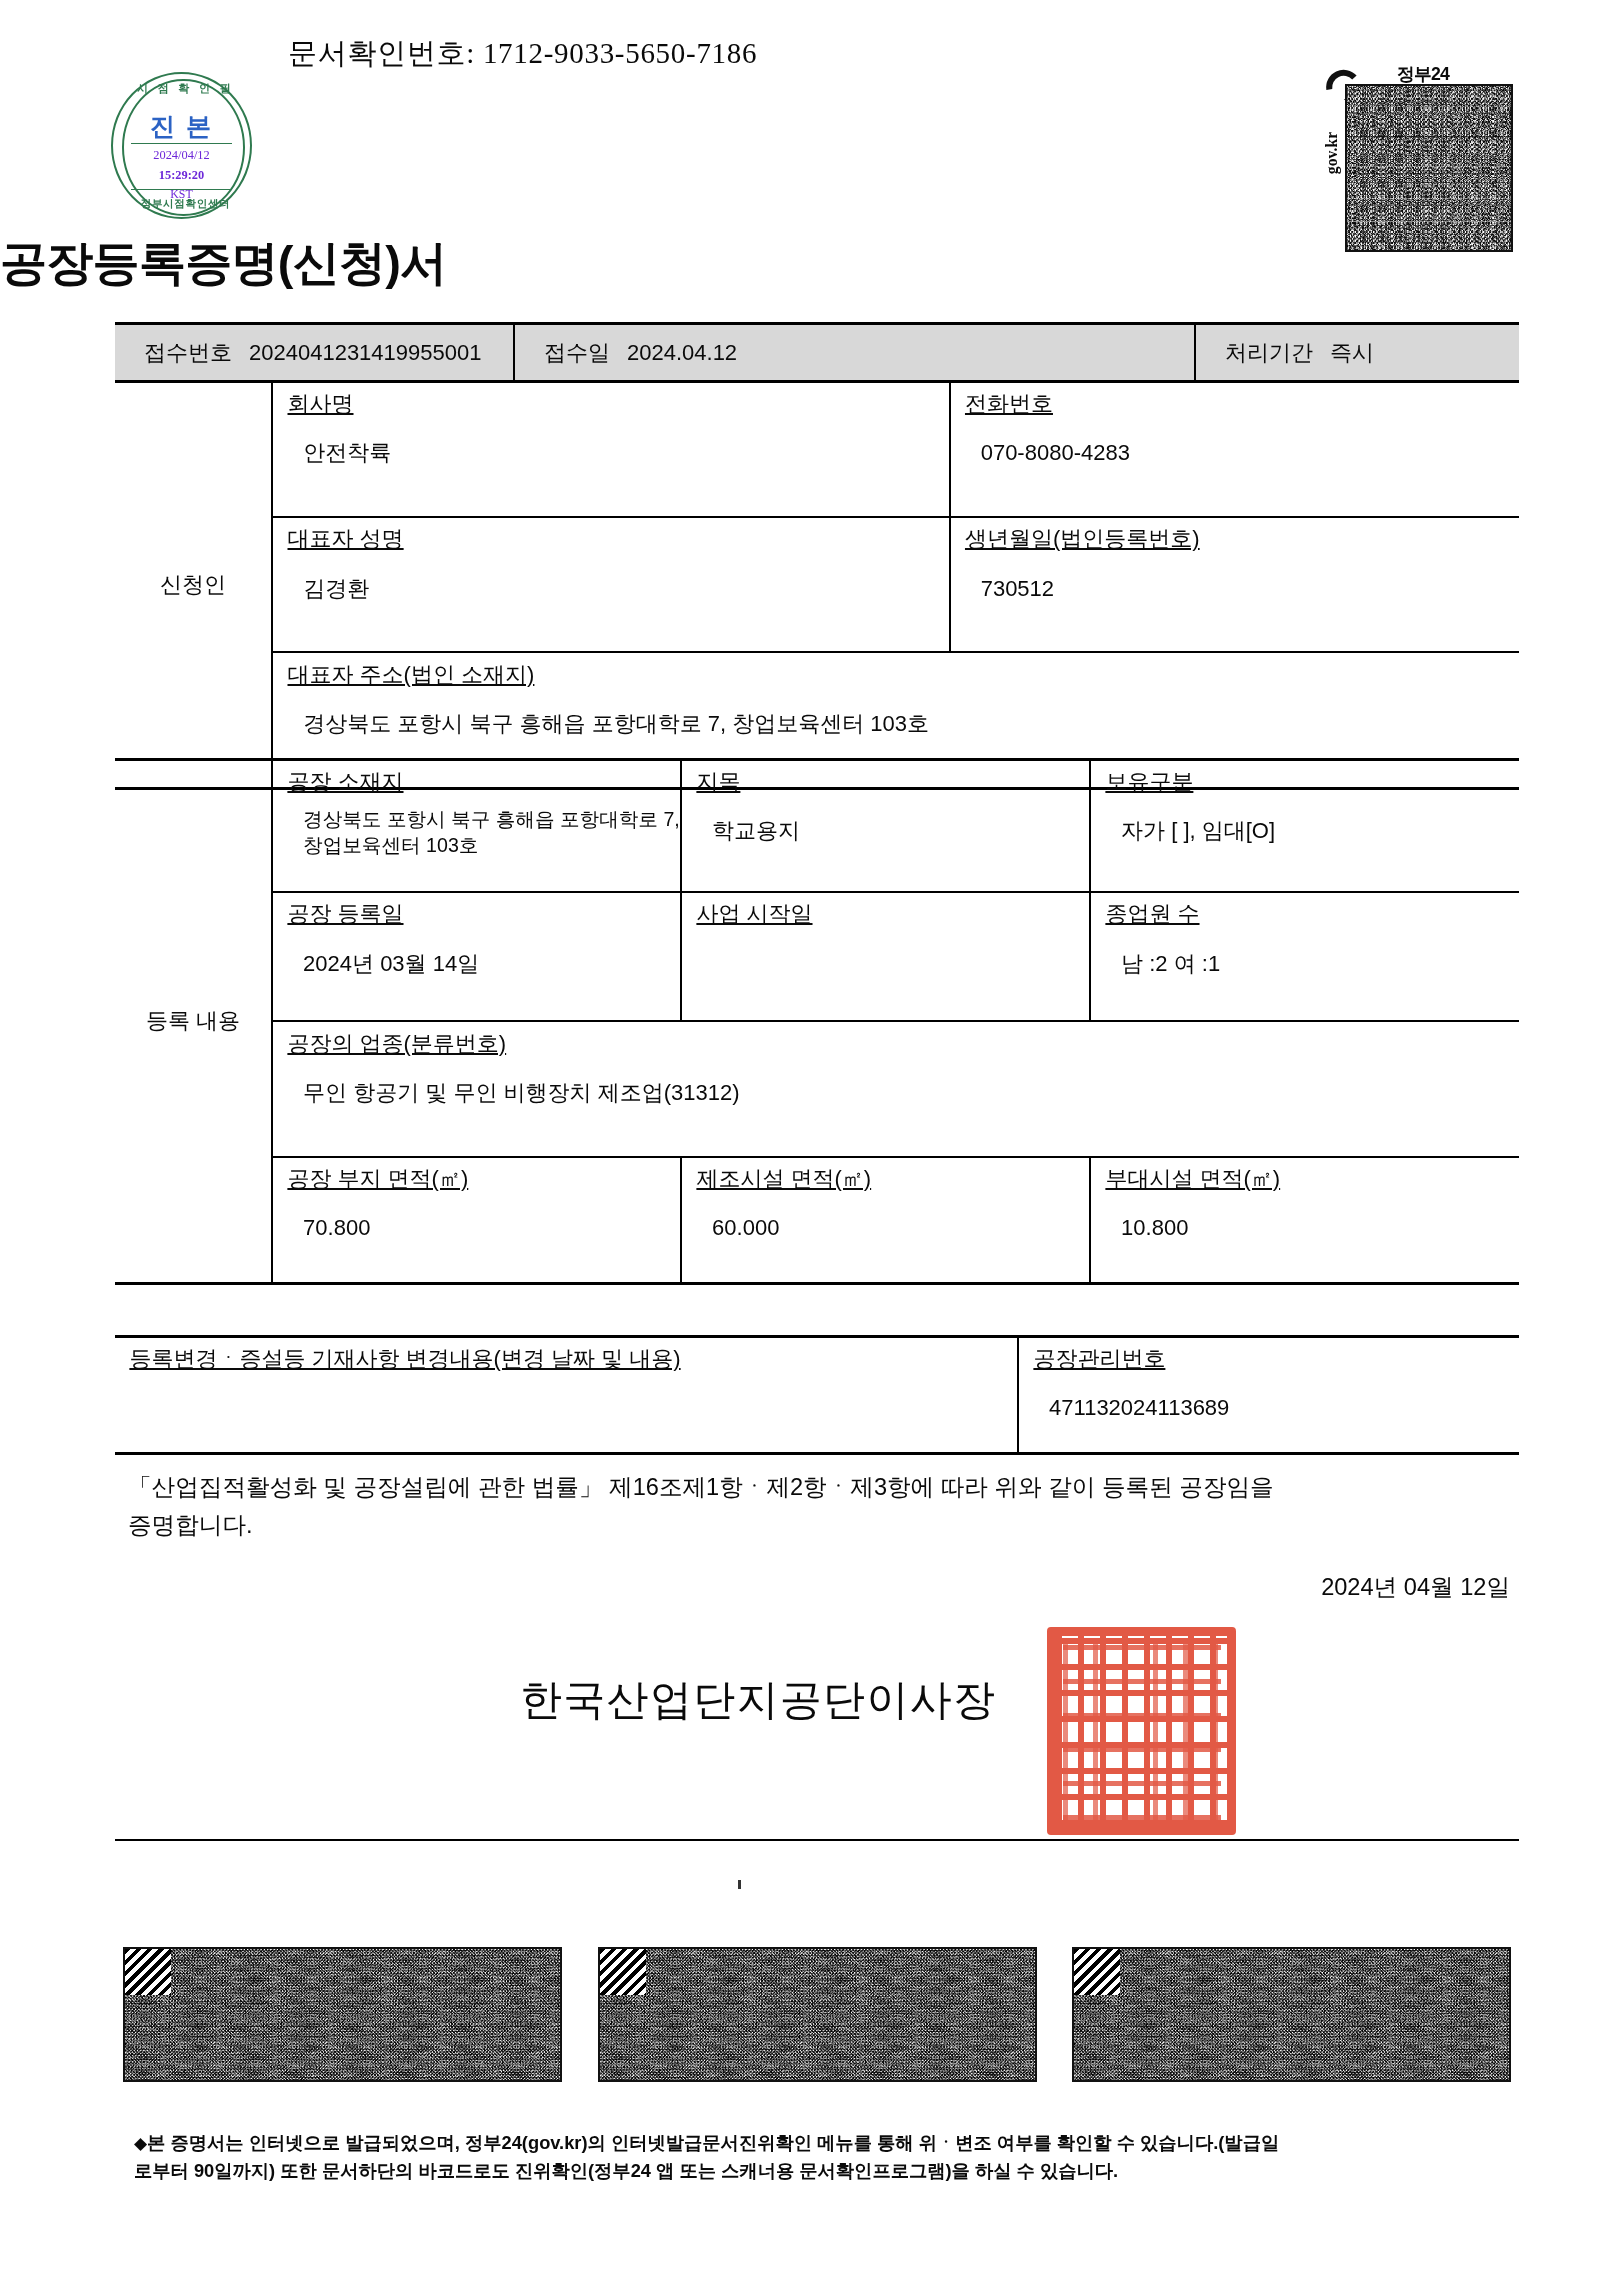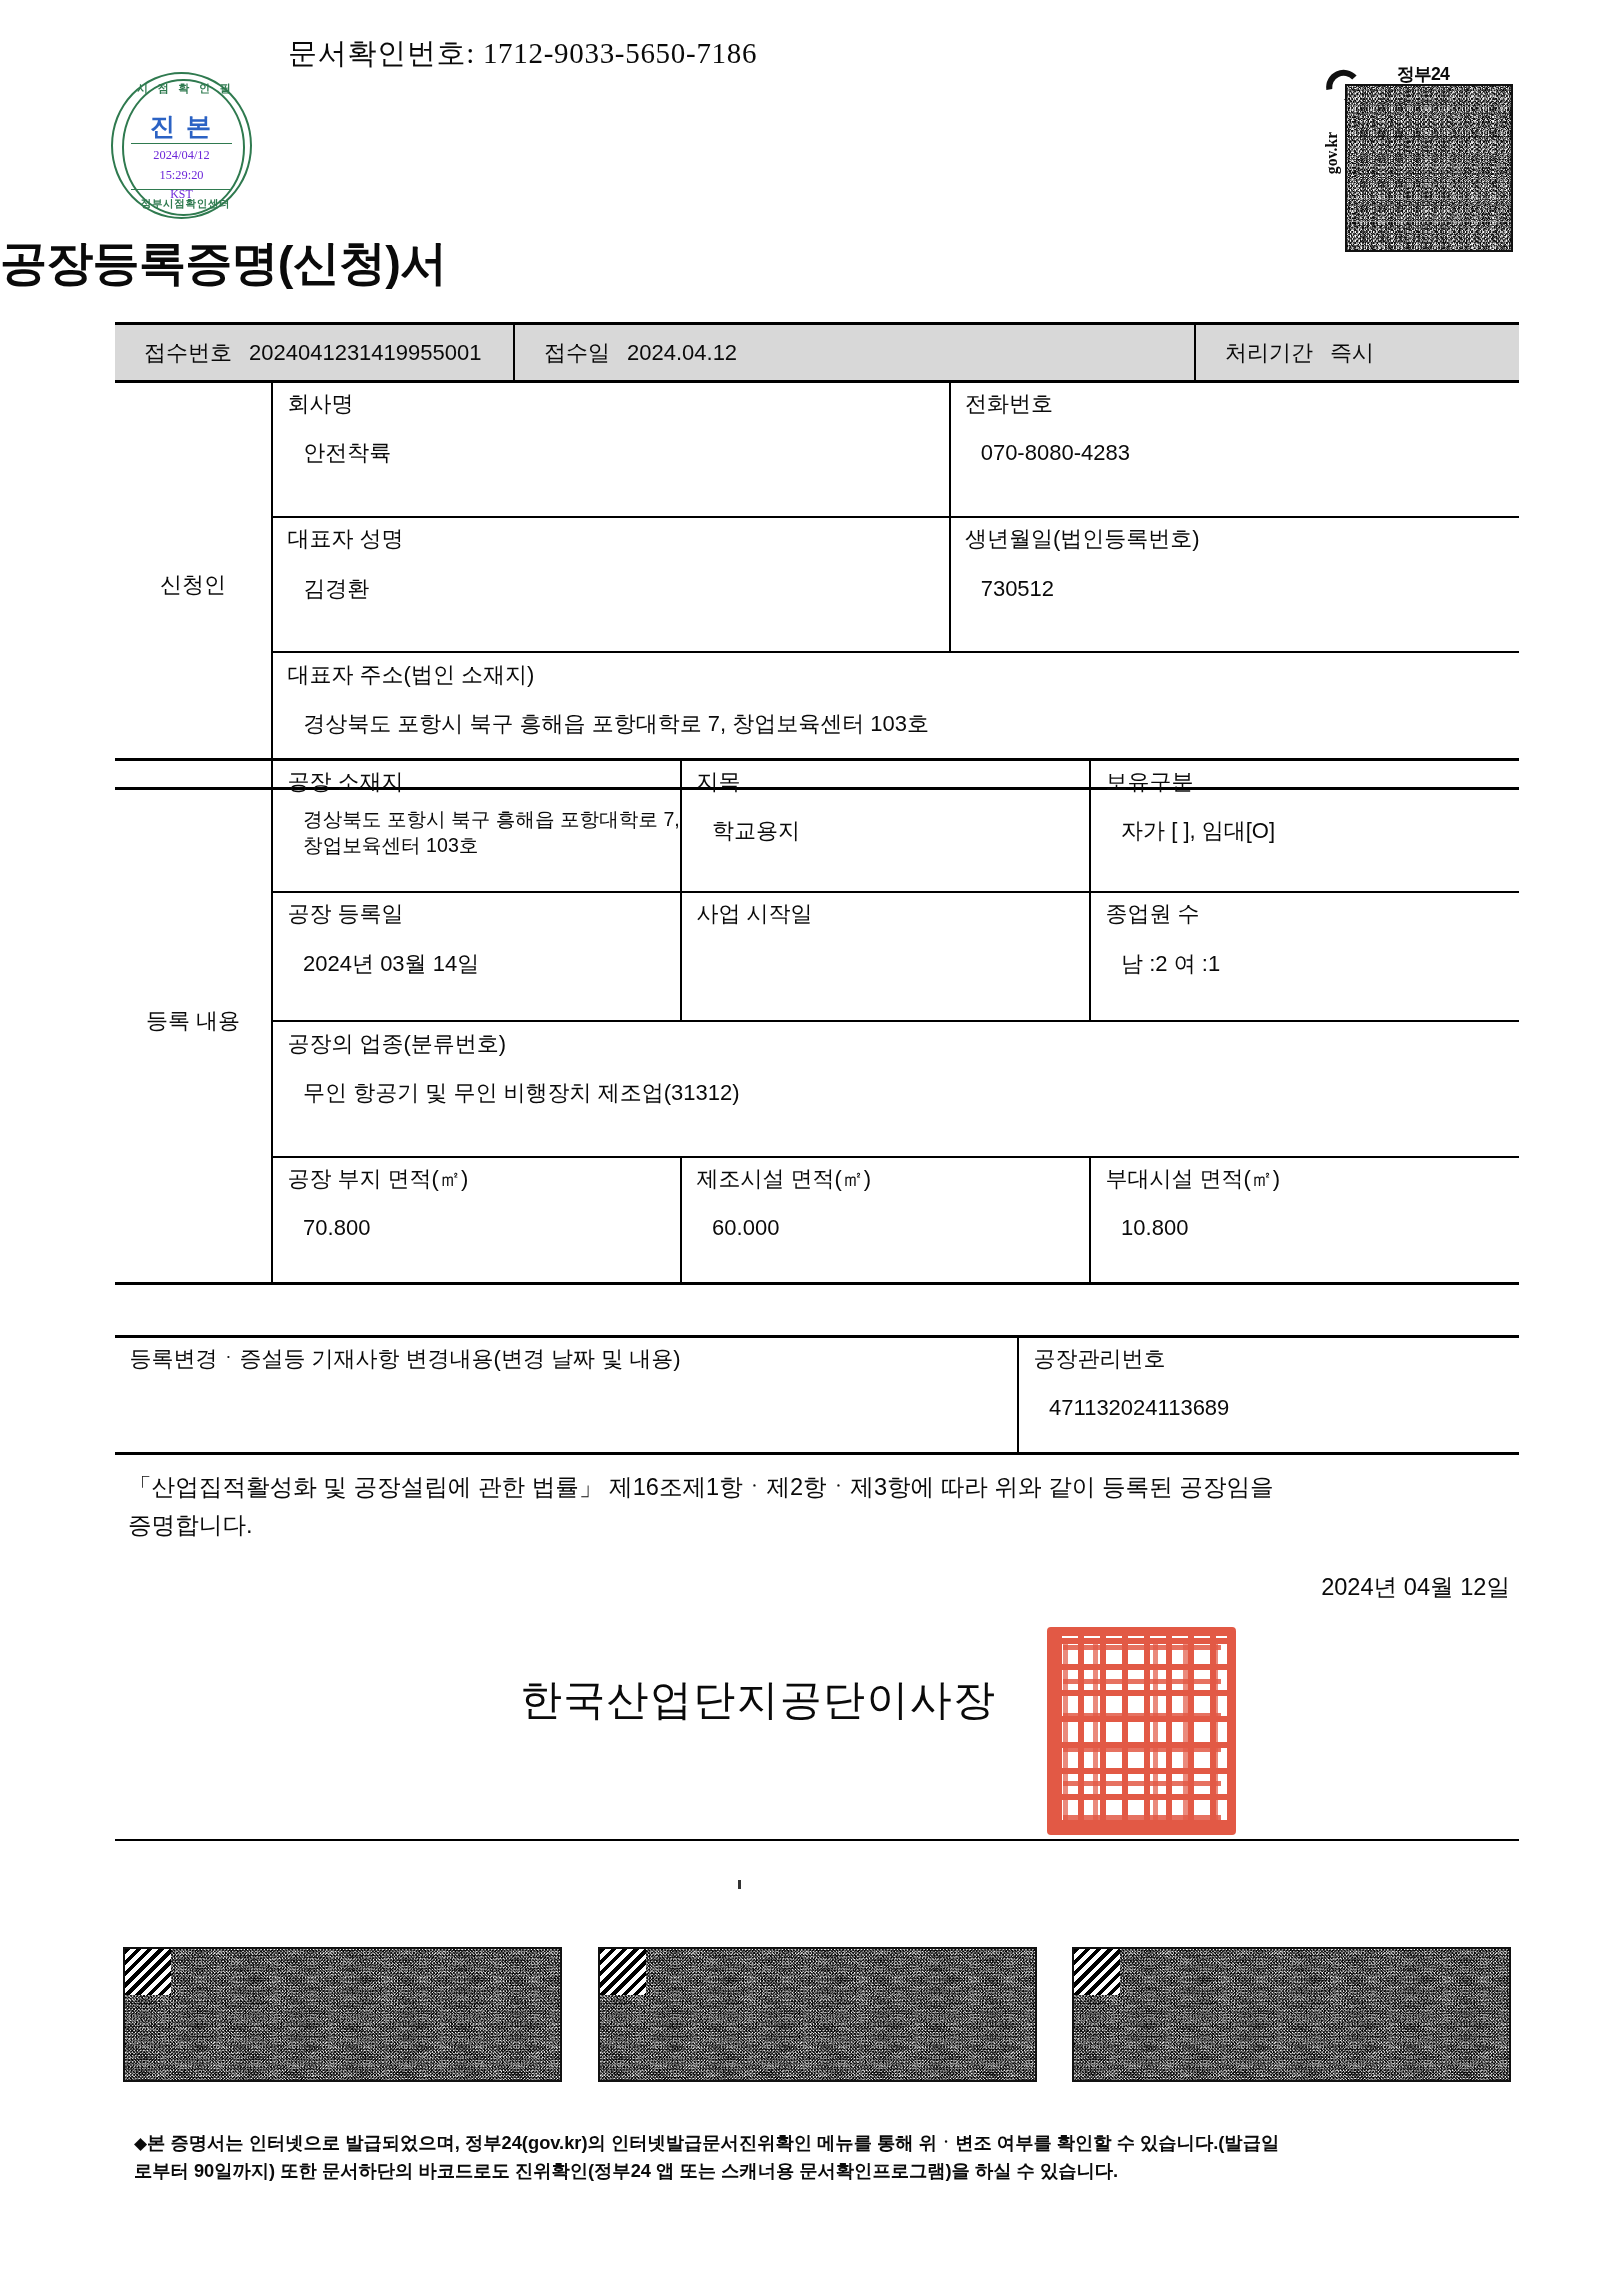--- a/index.html
+++ b/index.html
@@ -91,21 +91,21 @@
   .vstamp .vtz {
     position: absolute;
     left: 0;
     width: 100%;
     text-align: center;
     color: #6d28d9;
     font-size: 12.4px;
     font-family: "Liberation Serif", serif;
   }
   .vstamp .vdate { top: 76px; }
-  .vstamp .vtime { top: 96px; }
+  .vstamp .vtime { top: 96px; font-weight: bold; }
   .vstamp .vtz   { top: 115px; font-size: 11.8px; }
 
   
   .qr-wrap {
     position: absolute;
     left: 1345px;
     top: 84px;
     width: 164px;
     height: 164px;
   }
@@ -209,20 +209,21 @@
     border-bottom: none;
     text-align: center;
     vertical-align: middle;
     padding: 0;
   }
   .block tr:last-child td { border-bottom: none; }
 
   .cell-head {
     display: block;
     line-height: 1.1;
+    text-decoration: underline;
   }
   .cell-body {
     display: block;
     margin-top: 22px;
     padding-left: 15.7px;
     line-height: 1.35;
   }
   .cell-body.tight { margin-top: 13px; line-height: 1.3; }
 
   

